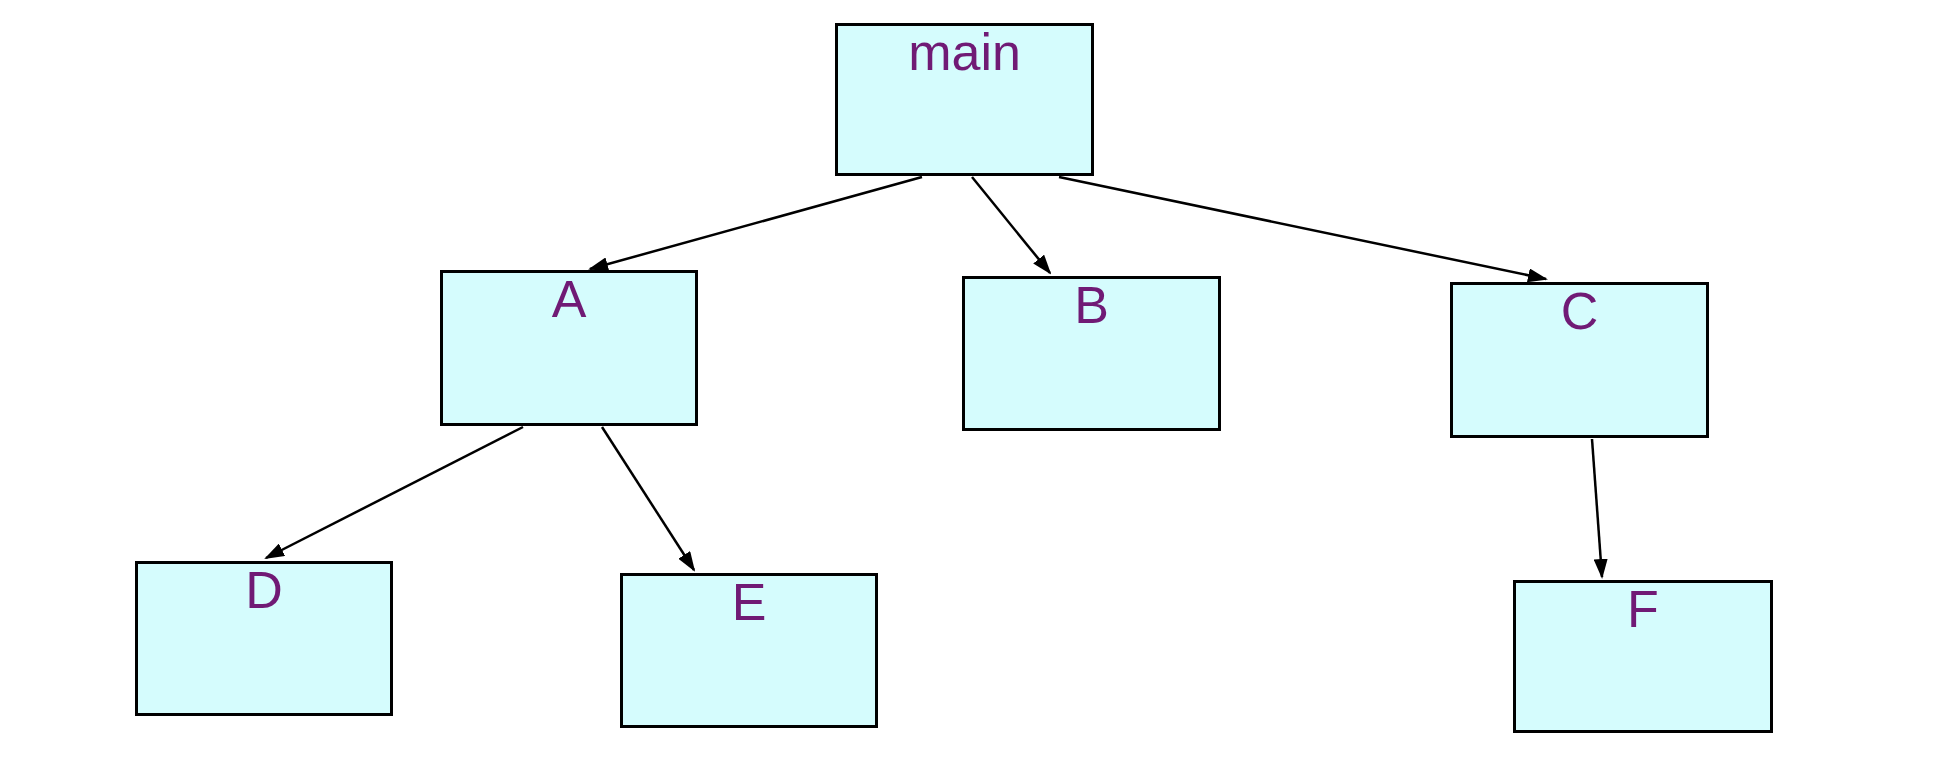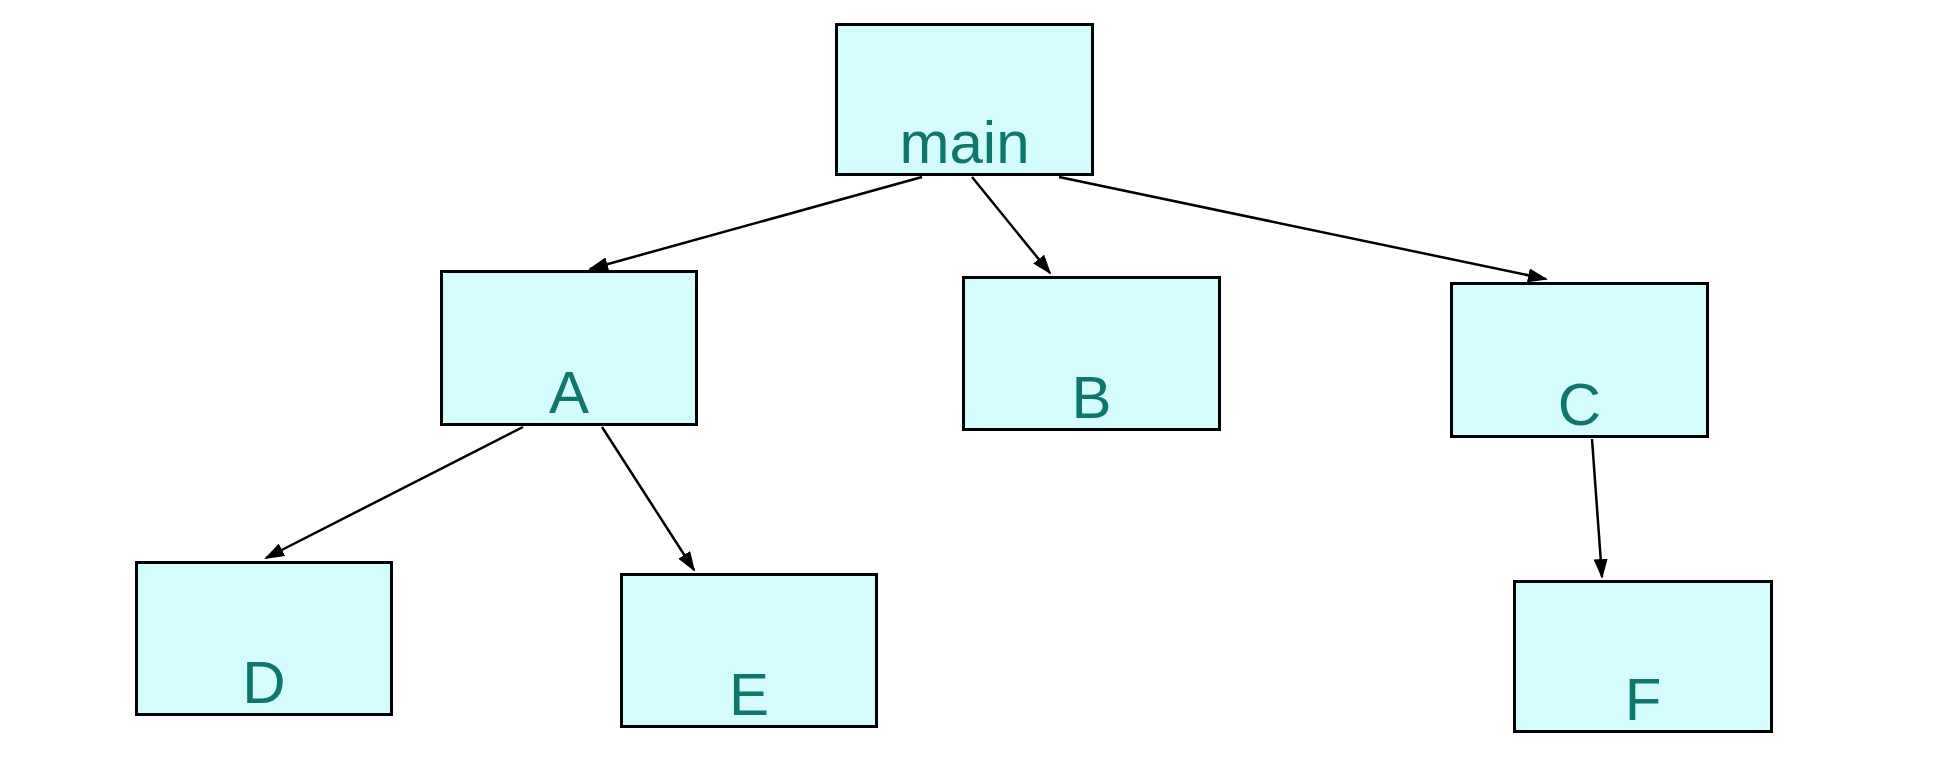--- a/index.html
+++ b/index.html
@@ -33,24 +33,24 @@
   }
   .arrowhead {
     fill: var(--edge-color, #000000);
   }
   .node {
     position: absolute;
     box-sizing: border-box;
     background: var(--node-fill, #d5fcfd);
     border: 3px solid var(--node-border, #000000);
     display: flex;
-    align-items: flex-end;
+    align-items: flex-start;
     justify-content: center;
-    font-size: 60px;
-    color: #0f766e;
+    font-size: 52px;
+    color: #701a75;
     line-height: 1;
     user-select: none;
   }
   
   .node-main { left: 835px;  top: 23px;  width: 259px; height: 153px; }
   .node-a    { left: 440px;  top: 270px; width: 258px; height: 156px; }
   .node-b    { left: 962px;  top: 276px; width: 259px; height: 155px; }
   .node-c    { left: 1450px; top: 282px; width: 259px; height: 156px; }
   .node-d    { left: 135px;  top: 561px; width: 258px; height: 155px; }
   .node-e    { left: 620px;  top: 573px; width: 258px; height: 155px; }

